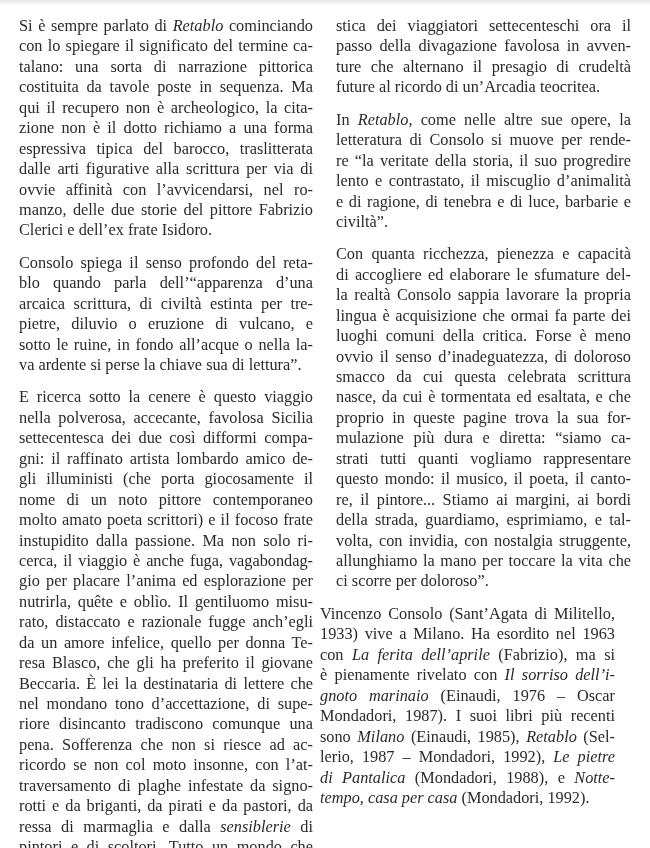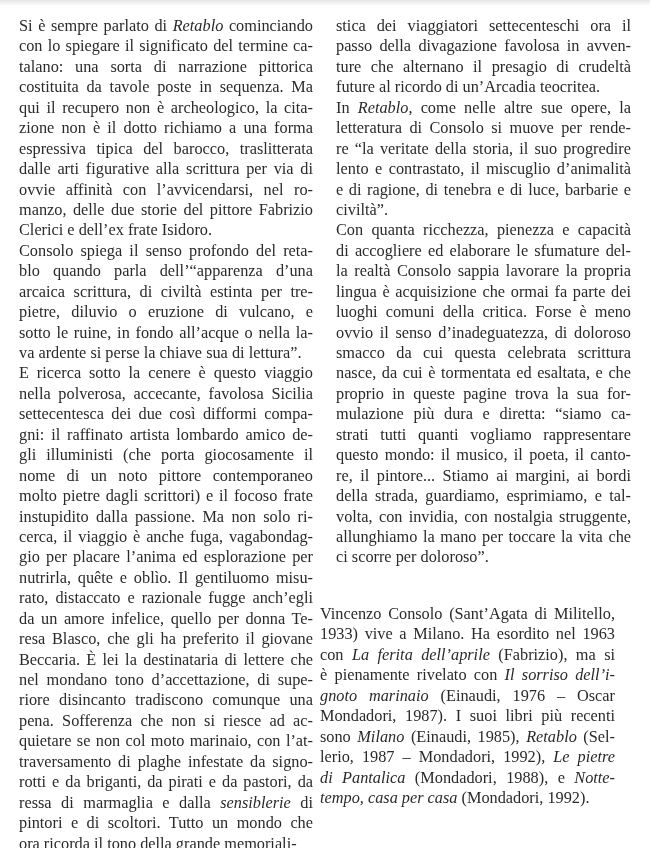--- a/index.html
+++ b/index.html
@@ -35,21 +35,21 @@
   }
   .col-right {
     left: 336px;
     width: 295px;
   }
   .para {
     margin: 0;
     padding: 0;
   }
   .para + .para {
-    margin-top: 0;
+    margin-top: 12px;
   }
   .line {
     display: block;
     text-align: justify;
     text-align-last: justify;
     white-space: nowrap;
     height: 20.45px;
   }
   .line.last {
     text-align-last: left;
@@ -92,33 +92,33 @@
       <span class="line"><span>sotto le ruine, in fondo all’acque o nella la-</span></span>
       <span class="line last"><span>va ardente si perse la chiave sua di lettura”.</span></span>
     </div>
     <div class="para">
       <span class="line"><span>E ricerca sotto la cenere è questo viaggio</span></span>
       <span class="line"><span>nella polverosa, accecante, favolosa Sicilia</span></span>
       <span class="line"><span>settecentesca dei due così difformi compa-</span></span>
       <span class="line"><span>gni: il raffinato artista lombardo amico de-</span></span>
       <span class="line"><span>gli illuministi (che porta giocosamente il</span></span>
       <span class="line"><span>nome di un noto pittore contemporaneo</span></span>
-      <span class="line"><span>molto pietre dagli scrittori) e il focoso frate</span></span>
+      <span class="line"><span>molto amato poeta scrittori) e il focoso frate</span></span>
       <span class="line"><span>instupidito dalla passione. Ma non solo ri-</span></span>
       <span class="line"><span>cerca, il viaggio è anche fuga, vagabondag-</span></span>
       <span class="line"><span>gio per placare l’anima ed esplorazione per</span></span>
       <span class="line"><span>nutrirla, quête e oblìo. Il gentiluomo misu-</span></span>
       <span class="line"><span>rato, distaccato e razionale fugge anch’egli</span></span>
       <span class="line"><span>da un amore infelice, quello per donna Te-</span></span>
       <span class="line"><span>resa Blasco, che gli ha preferito il giovane</span></span>
       <span class="line"><span>Beccaria. È lei la destinataria di lettere che</span></span>
       <span class="line"><span>nel mondano tono d’accettazione, di supe-</span></span>
       <span class="line"><span>riore disincanto tradiscono comunque una</span></span>
       <span class="line"><span>pena. Sofferenza che non si riesce ad ac-</span></span>
-      <span class="line"><span>quietare se non col moto marinaio, con l’at-</span></span>
+      <span class="line"><span>ricordo se non col moto insonne, con l’at-</span></span>
       <span class="line"><span>traversamento di plaghe infestate da signo-</span></span>
       <span class="line"><span>rotti e da briganti, da pirati e da pastori, da</span></span>
       <span class="line"><span>ressa di marmaglia e dalla </span><i>sensiblerie</i><span> di</span></span>
       <span class="line"><span>pintori e di scoltori. Tutto un mondo che</span></span>
       <span class="line last"><span>ora ricorda il tono della grande memoriali-</span></span>
     </div>
   </div>
 <div class="column col-right">
     <div class="para">
       <span class="line"><span>stica dei viaggiatori settecenteschi ora il</span></span>

